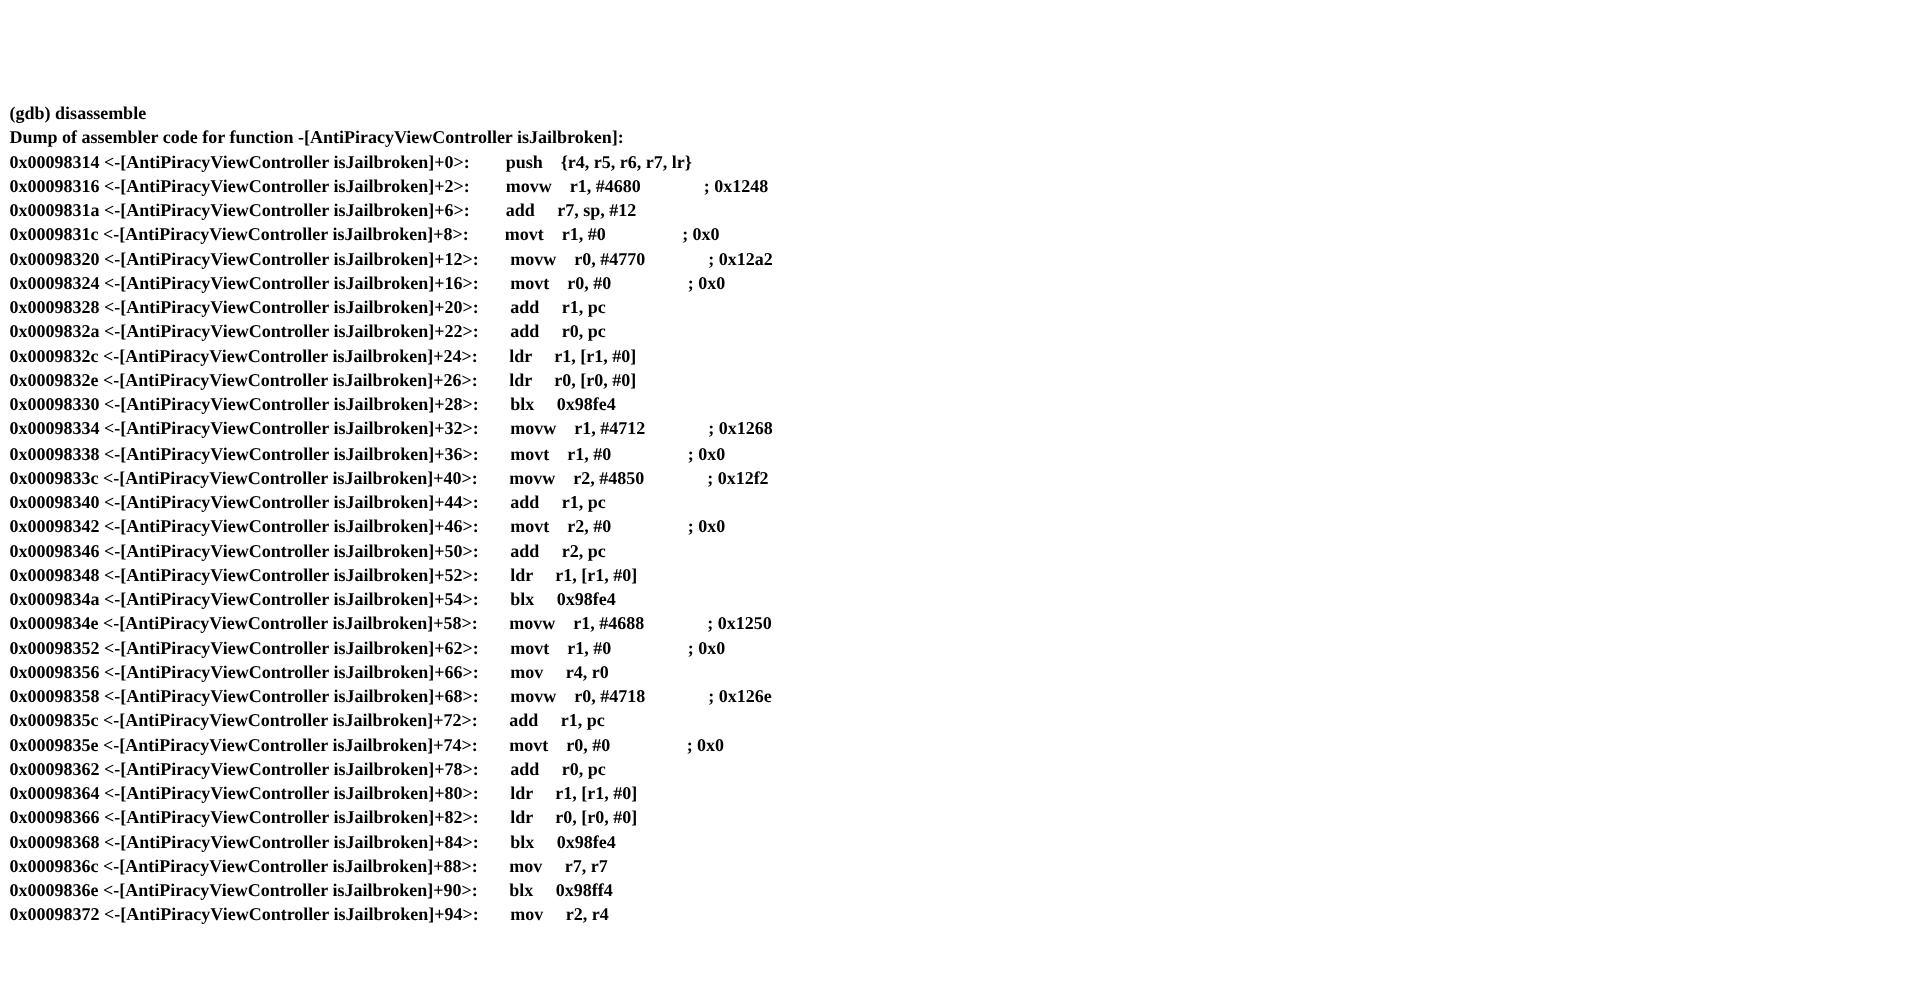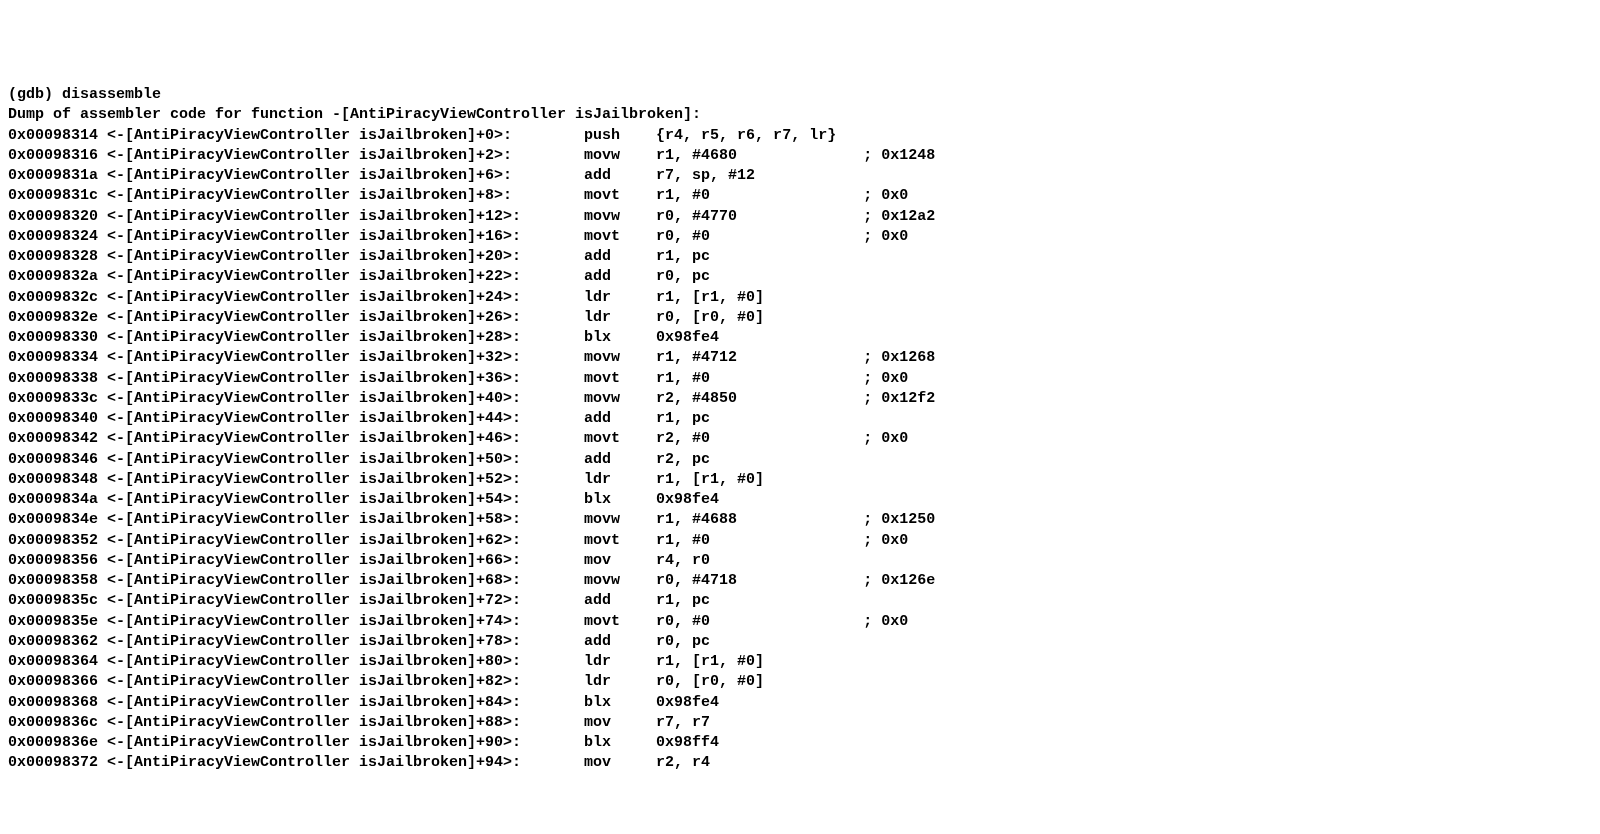--- a/index.html
+++ b/index.html
@@ -6,21 +6,21 @@
     margin: 0;
     padding: 4px 8px;
     background: #ffffff;
     font-family: "Menlo", "Consolas", "Courier New", monospace;
     font-size: 15px;
     font-weight: bold;
     color: #000000;
     line-height: 1.35;
     white-space: pre;
   }
-  .line { white-space: pre; }
+  .line { white-space: pre; font-family: Liberation Serif, serif; }
 </style>
 </head>
 <body>
 
 
 
 <div id="container"><div class="line">(gdb) disassemble</div><div class="line">Dump of assembler code for function -[AntiPiracyViewController isJailbroken]:</div><div class="line">0x00098314 &lt;-[AntiPiracyViewController isJailbroken]+0&gt;:        push    {r4, r5, r6, r7, lr}</div><div class="line">0x00098316 &lt;-[AntiPiracyViewController isJailbroken]+2&gt;:        movw    r1, #4680              ; 0x1248</div><div class="line">0x0009831a &lt;-[AntiPiracyViewController isJailbroken]+6&gt;:        add     r7, sp, #12</div><div class="line">0x0009831c &lt;-[AntiPiracyViewController isJailbroken]+8&gt;:        movt    r1, #0                 ; 0x0</div><div class="line">0x00098320 &lt;-[AntiPiracyViewController isJailbroken]+12&gt;:       movw    r0, #4770              ; 0x12a2</div><div class="line">0x00098324 &lt;-[AntiPiracyViewController isJailbroken]+16&gt;:       movt    r0, #0                 ; 0x0</div><div class="line">0x00098328 &lt;-[AntiPiracyViewController isJailbroken]+20&gt;:       add     r1, pc</div><div class="line">0x0009832a &lt;-[AntiPiracyViewController isJailbroken]+22&gt;:       add     r0, pc</div><div class="line">0x0009832c &lt;-[AntiPiracyViewController isJailbroken]+24&gt;:       ldr     r1, [r1, #0]</div><div class="line">0x0009832e &lt;-[AntiPiracyViewController isJailbroken]+26&gt;:       ldr     r0, [r0, #0]</div><div class="line">0x00098330 &lt;-[AntiPiracyViewController isJailbroken]+28&gt;:       blx     0x98fe4 <dyld_stub_objc_msgsend></dyld_stub_objc_msgsend></div><div class="line">0x00098334 &lt;-[AntiPiracyViewController isJailbroken]+32&gt;:       movw    r1, #4712              ; 0x1268</div><div class="line">0x00098338 &lt;-[AntiPiracyViewController isJailbroken]+36&gt;:       movt    r1, #0                 ; 0x0</div><div class="line">0x0009833c &lt;-[AntiPiracyViewController isJailbroken]+40&gt;:       movw    r2, #4850              ; 0x12f2</div><div class="line">0x00098340 &lt;-[AntiPiracyViewController isJailbroken]+44&gt;:       add     r1, pc</div><div class="line">0x00098342 &lt;-[AntiPiracyViewController isJailbroken]+46&gt;:       movt    r2, #0                 ; 0x0</div><div class="line">0x00098346 &lt;-[AntiPiracyViewController isJailbroken]+50&gt;:       add     r2, pc</div><div class="line">0x00098348 &lt;-[AntiPiracyViewController isJailbroken]+52&gt;:       ldr     r1, [r1, #0]</div><div class="line">0x0009834a &lt;-[AntiPiracyViewController isJailbroken]+54&gt;:       blx     0x98fe4 <dyld_stub_objc_msgsend></dyld_stub_objc_msgsend></div><div class="line">0x0009834e &lt;-[AntiPiracyViewController isJailbroken]+58&gt;:       movw    r1, #4688              ; 0x1250</div><div class="line">0x00098352 &lt;-[AntiPiracyViewController isJailbroken]+62&gt;:       movt    r1, #0                 ; 0x0</div><div class="line">0x00098356 &lt;-[AntiPiracyViewController isJailbroken]+66&gt;:       mov     r4, r0</div><div class="line">0x00098358 &lt;-[AntiPiracyViewController isJailbroken]+68&gt;:       movw    r0, #4718              ; 0x126e</div><div class="line">0x0009835c &lt;-[AntiPiracyViewController isJailbroken]+72&gt;:       add     r1, pc</div><div class="line">0x0009835e &lt;-[AntiPiracyViewController isJailbroken]+74&gt;:       movt    r0, #0                 ; 0x0</div><div class="line">0x00098362 &lt;-[AntiPiracyViewController isJailbroken]+78&gt;:       add     r0, pc</div><div class="line">0x00098364 &lt;-[AntiPiracyViewController isJailbroken]+80&gt;:       ldr     r1, [r1, #0]</div><div class="line">0x00098366 &lt;-[AntiPiracyViewController isJailbroken]+82&gt;:       ldr     r0, [r0, #0]</div><div class="line">0x00098368 &lt;-[AntiPiracyViewController isJailbroken]+84&gt;:       blx     0x98fe4 <dyld_stub_objc_msgsend></dyld_stub_objc_msgsend></div><div class="line">0x0009836c &lt;-[AntiPiracyViewController isJailbroken]+88&gt;:       mov     r7, r7</div><div class="line">0x0009836e &lt;-[AntiPiracyViewController isJailbroken]+90&gt;:       blx     0x98ff4 <dyld_stub_objc_retainautoreleasedreturnvalue></dyld_stub_objc_retainautoreleasedreturnvalue></div><div class="line">0x00098372 &lt;-[AntiPiracyViewController isJailbroken]+94&gt;:       mov     r2, r4</div></div>
 
 
 

